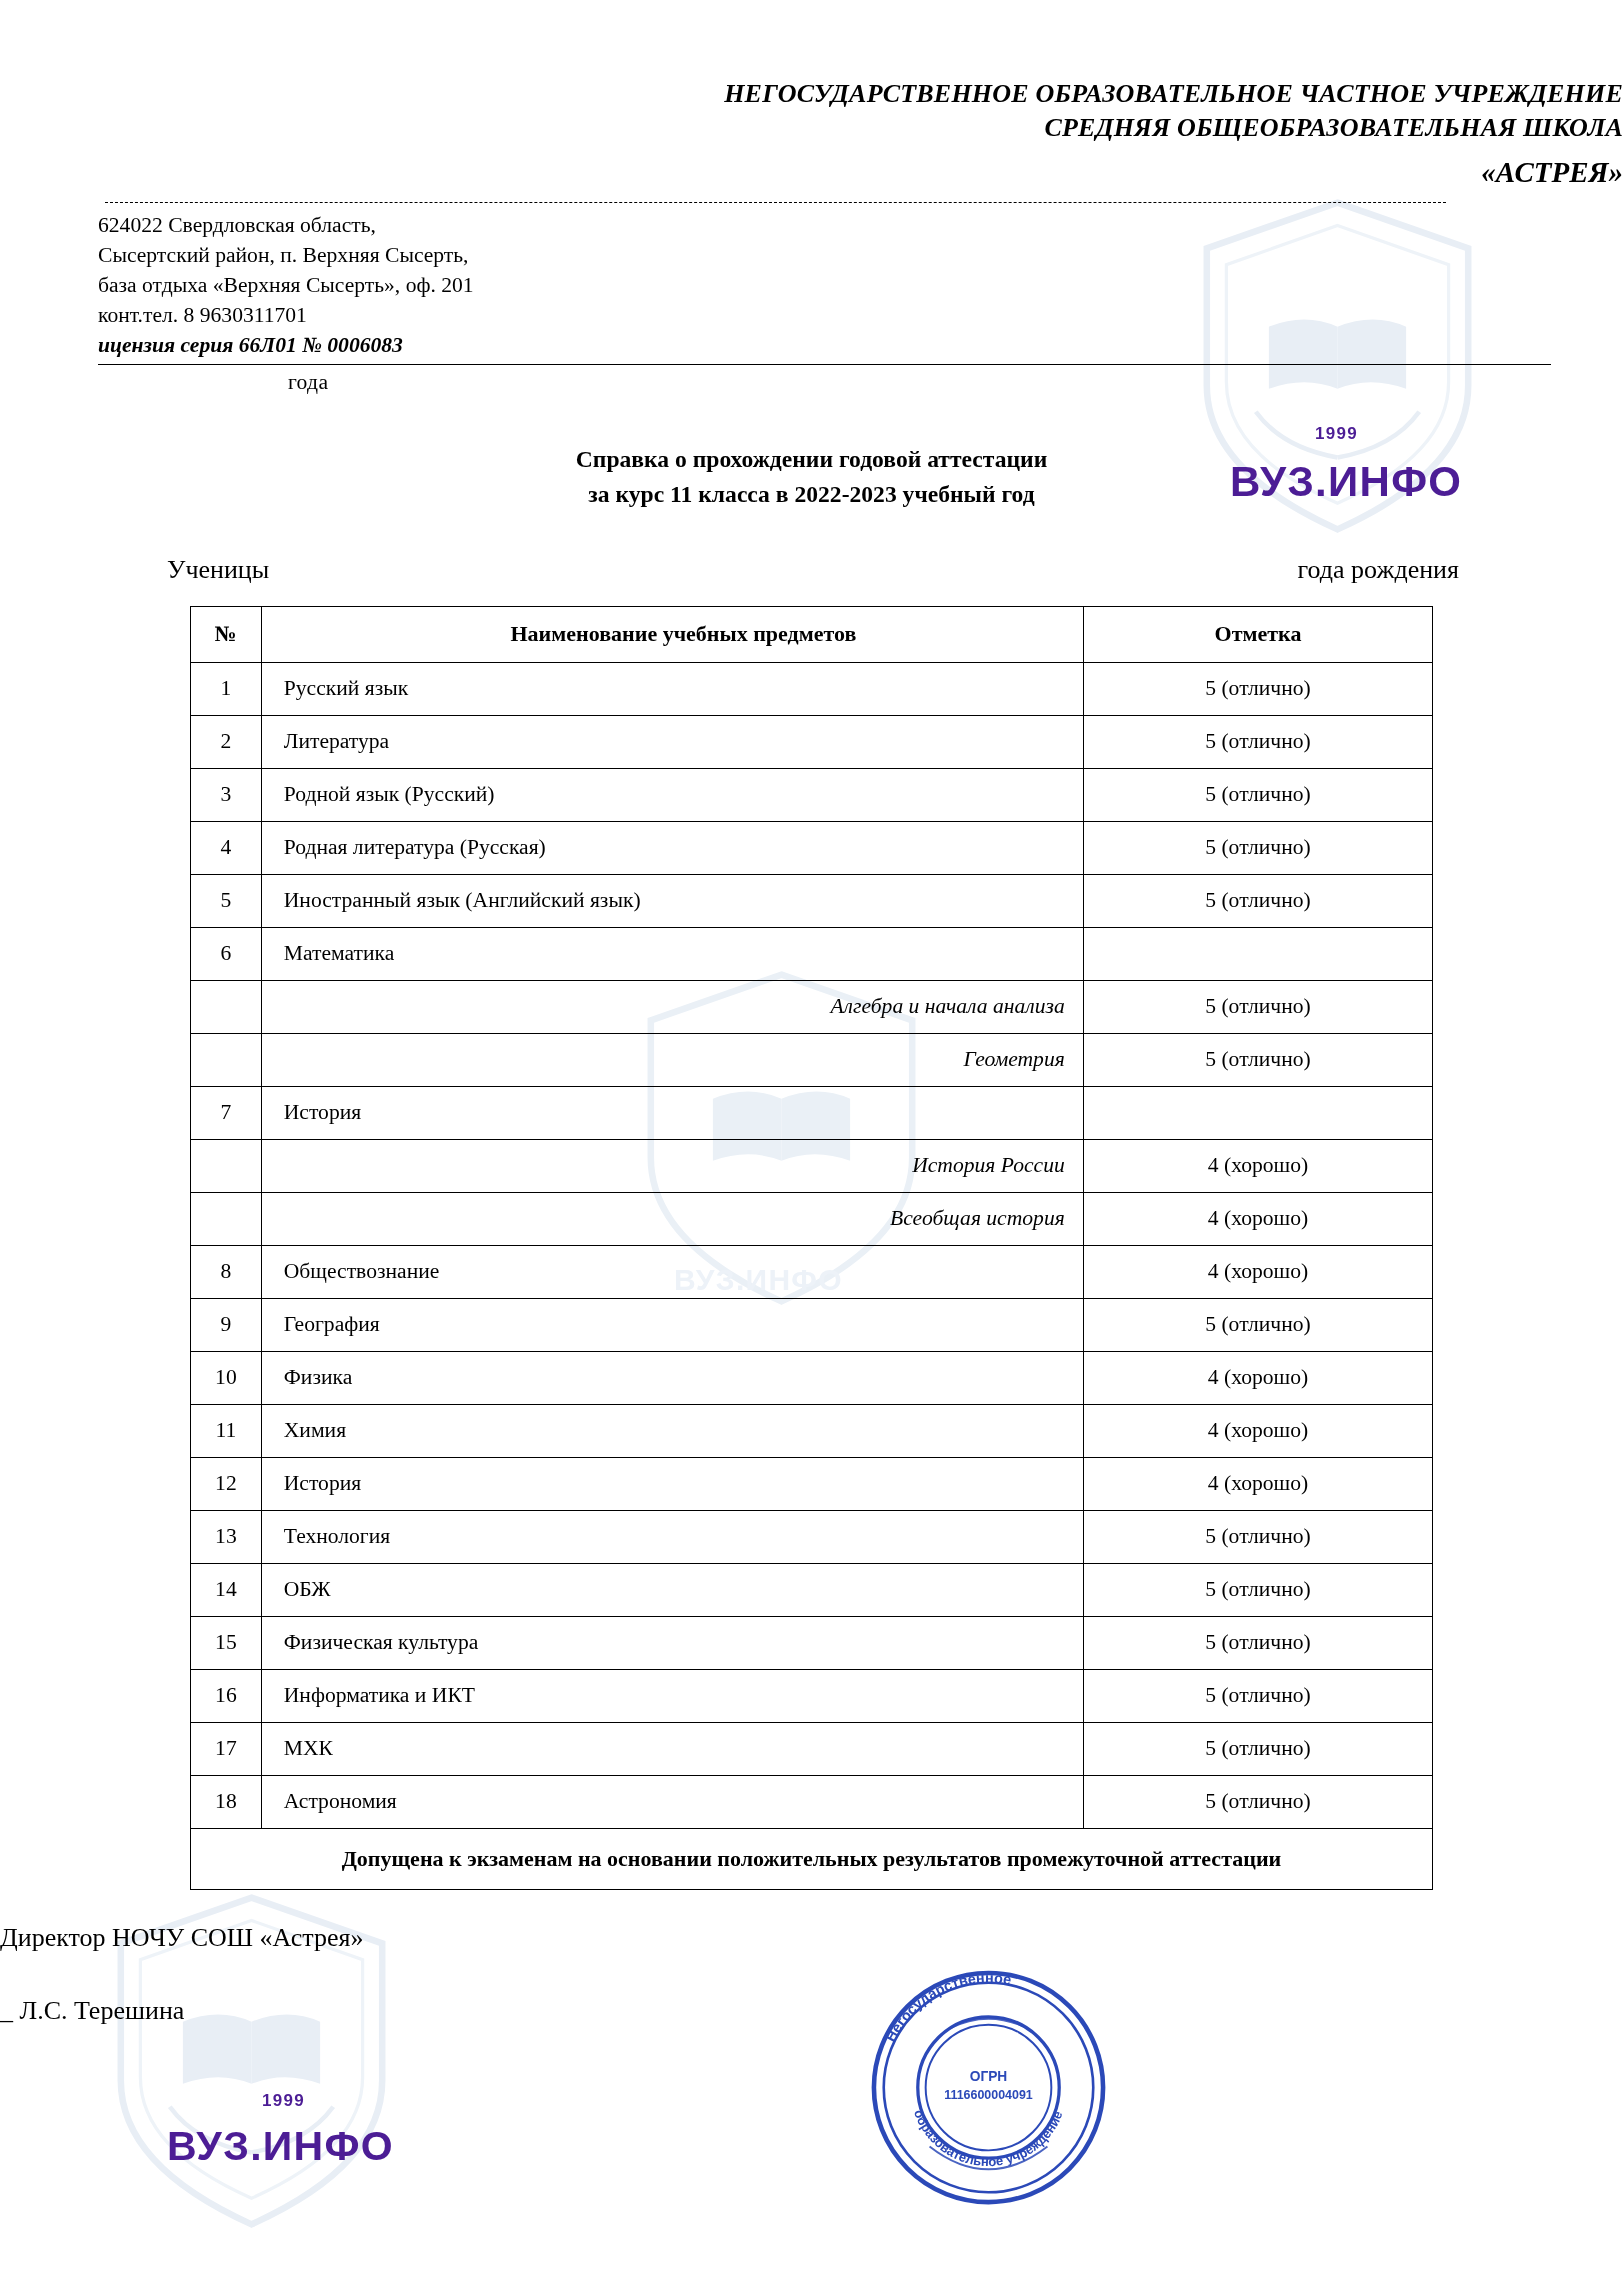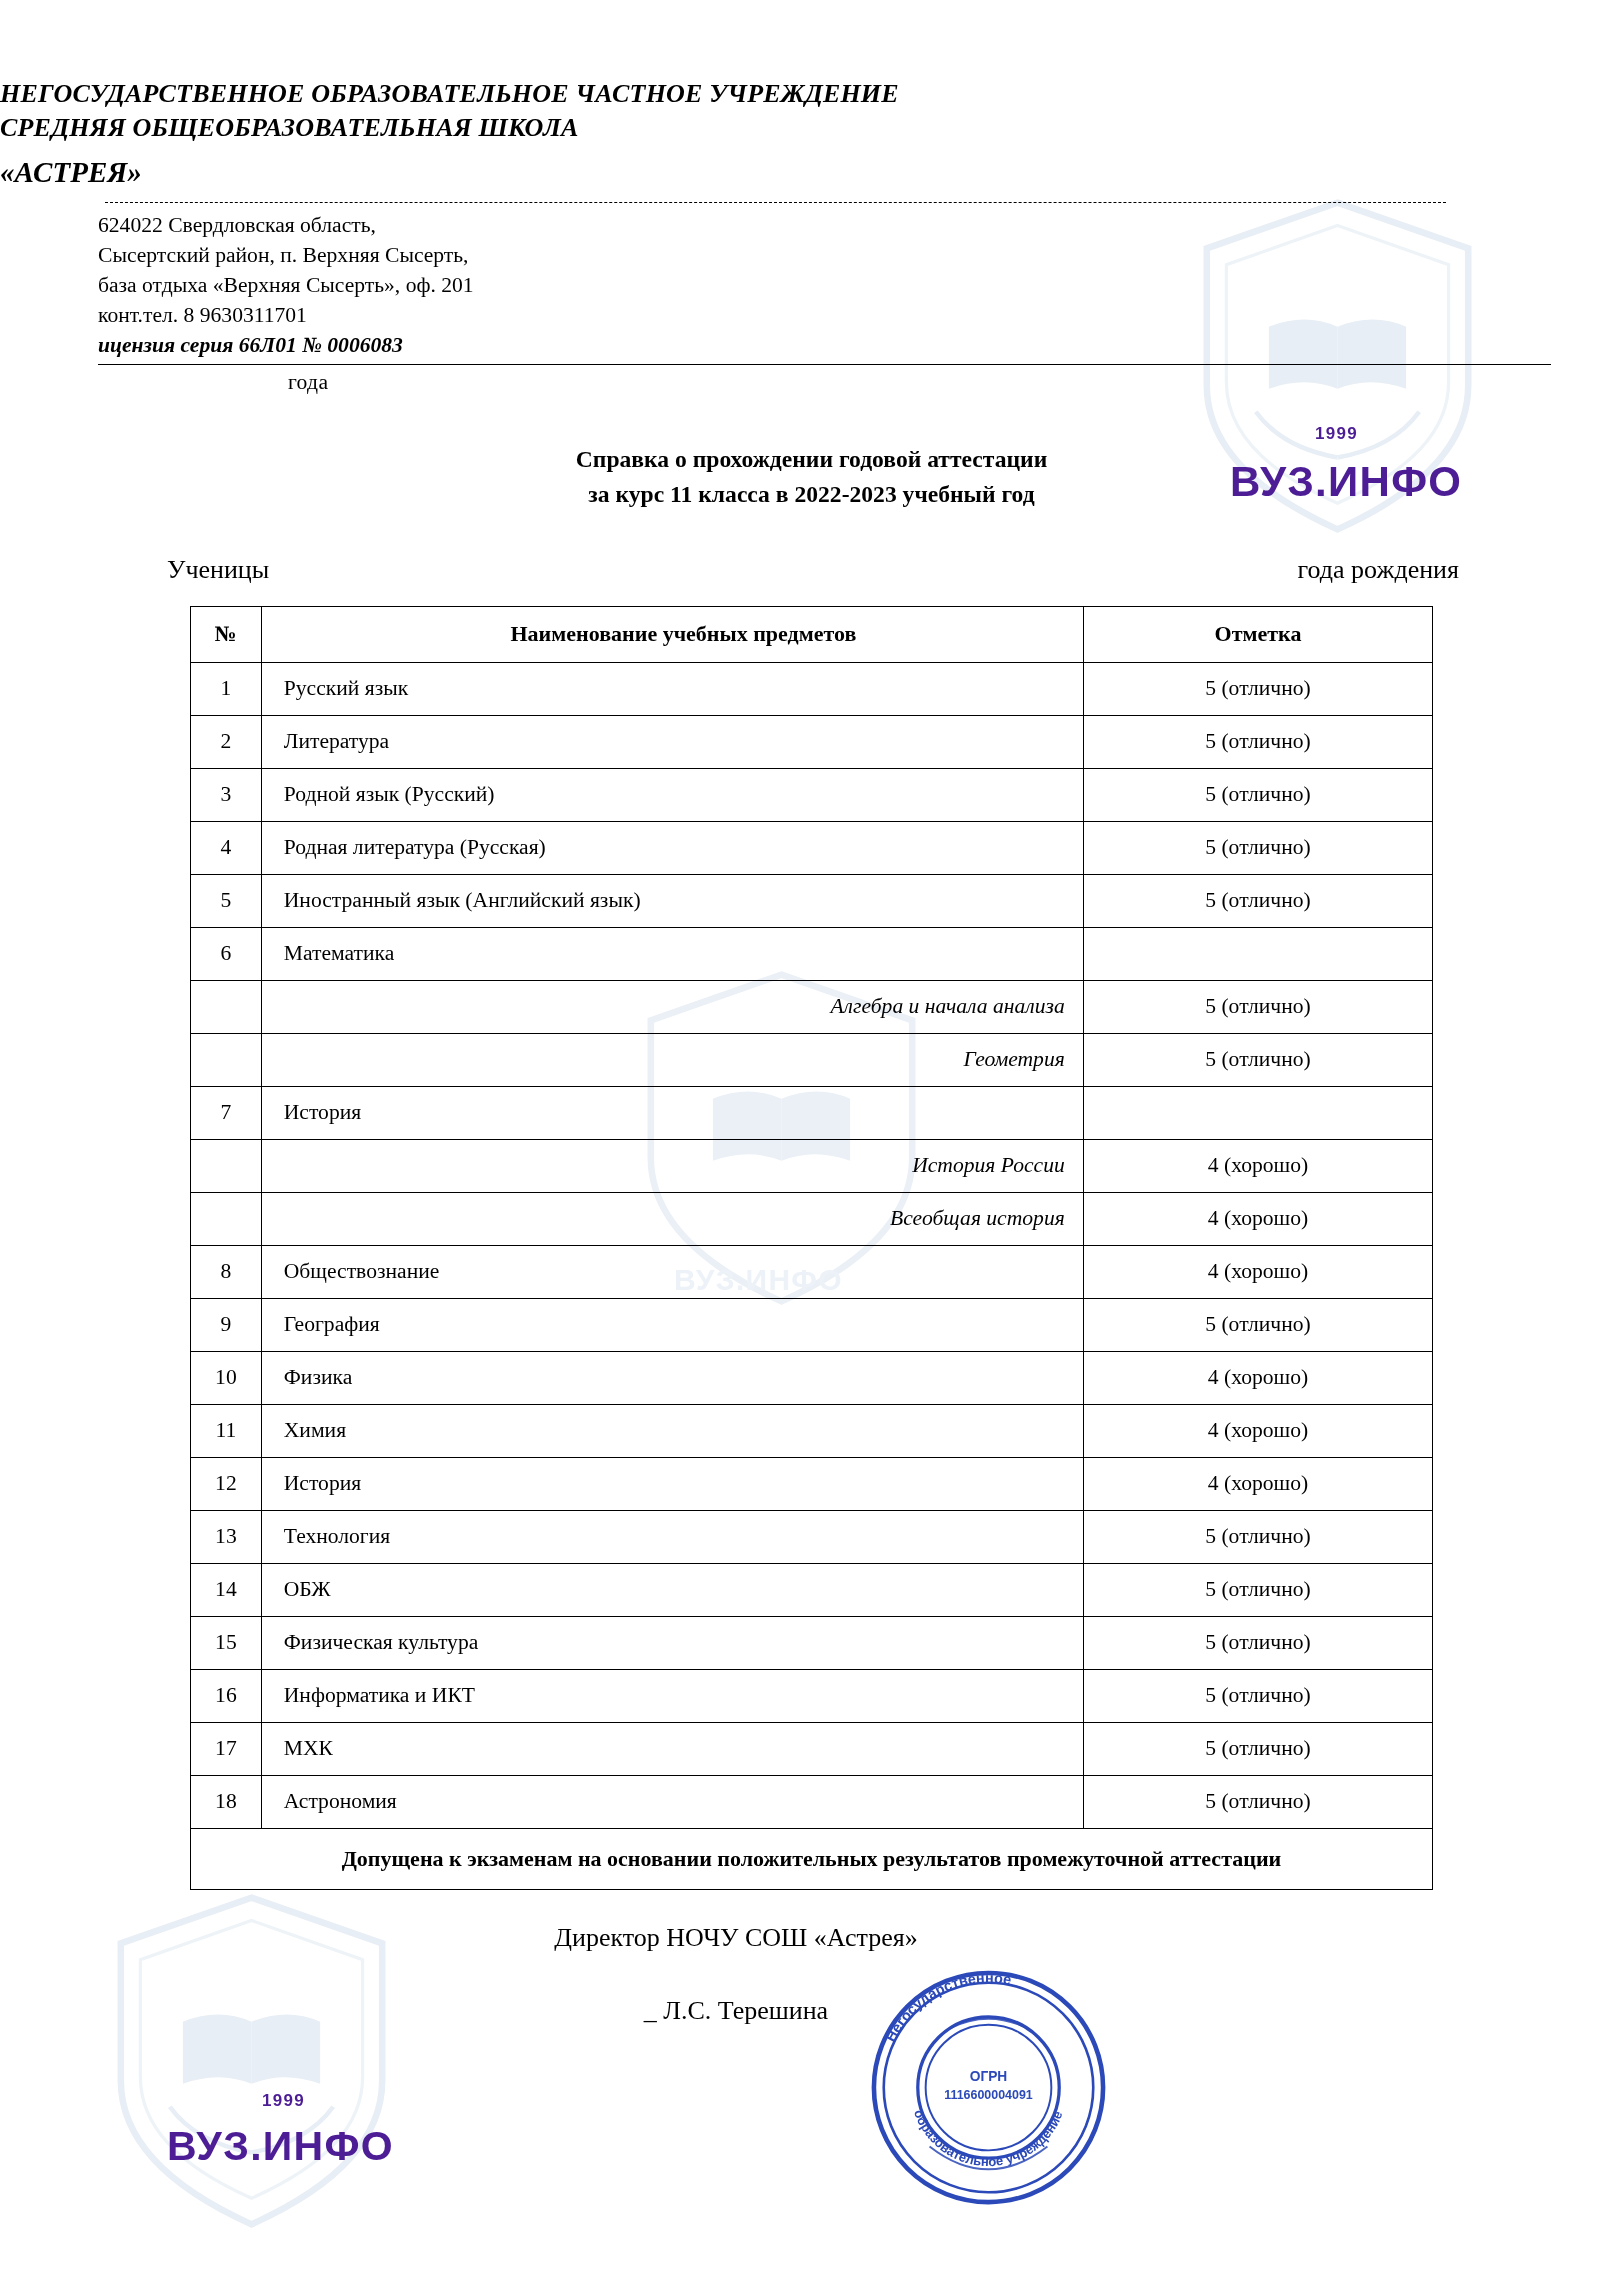--- a/index.html
+++ b/index.html
@@ -39,21 +39,21 @@
   .page {
     position: relative;
     z-index: 2;
     width: 1623px;
     height: 2295px;
     box-sizing: border-box;
     padding: 0;
   }
 
   .header-block {
-    text-align: left;
+    text-align: right;
     padding-top: 77px;
   }
   .header-line {
     font-style: italic;
     font-weight: bold;
     font-size: 26px;
     letter-spacing: 0.2px;
     line-height: 1.30;
   }
   .header-name {
@@ -145,21 +145,21 @@
     font-size: 22px;
     line-height: 1.35;
     height: 81px;
     padding: 3.9px 13px !important;
   }
 
   
   .sign-block {
     margin-top: 23.6px;
     padding-right: 151px;
-    text-align: center;
+    text-align: left;
     font-size: 26px;
     line-height: 1.9;
   }
   .sign-name {
     margin-top: 23.6px;
   }
 
   
   .stamp {
     position: absolute;

